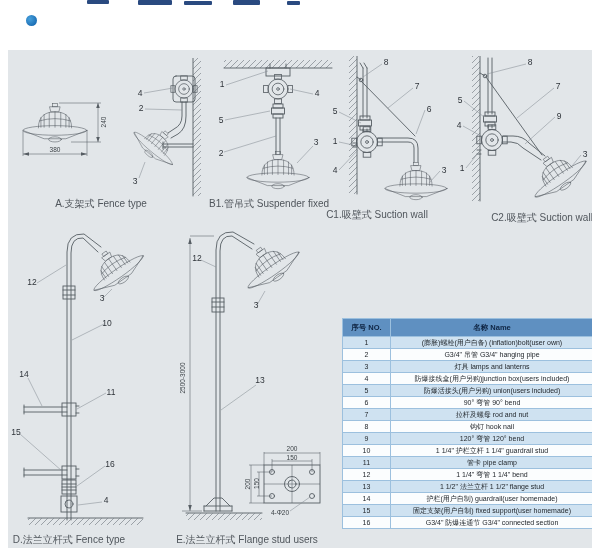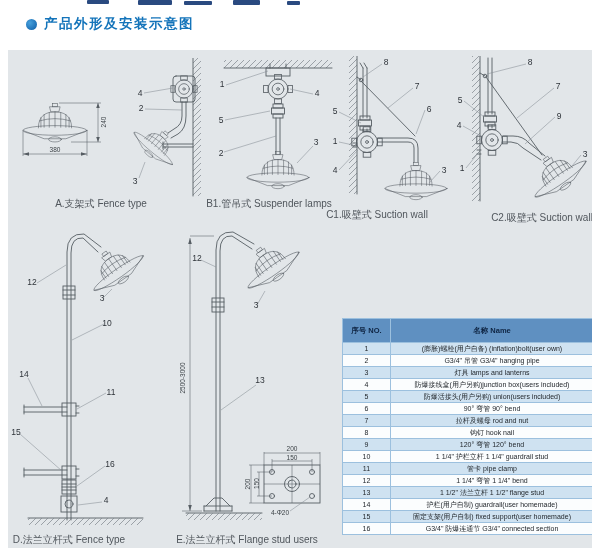--- a/index.html
+++ b/index.html
@@ -14,36 +14,35 @@
   svg .ln{stroke:#565d63;fill:none;stroke-width:.9;stroke-linecap:round}
   svg .lt{stroke:#565d63;fill:none;stroke-width:.55}
   svg .ld{stroke:#868e95;fill:none;stroke-width:.55}
   svg .ar{fill:#565d63;stroke:none}
   svg text{font-family:"Liberation Sans",sans-serif;font-size:8.5px;fill:#2f343a;stroke:none}
   svg text.dim{font-size:6.5px;fill:#3c4247}
   .tablewrap{position:absolute;left:334px;top:268px;width:252px}
   table{border-collapse:collapse;width:100%;table-layout:fixed}
   col.c1{width:48px}
   th,td{font-size:7px;text-align:center;white-space:nowrap;overflow:hidden;padding:0;height:11px;line-height:11px;border:1px solid #9cc0de;color:#23282d}
-  thead th{background:#5f90c1;color:#0e2442;font-size:7.5px;font-weight:bold;height:24px}
+  thead th{background:#5f90c1;color:#0e2442;font-size:7.5px;font-weight:bold;height:18px}
   tr.odd td{background:#cfe2f1}
   tr.even td{background:#fbfdfe}
 </style>
 </head>
 <body>
 
 <div class="frag" style="left:87px;top:0;width:22px;height:4px"></div>
 <div class="frag" style="left:138px;top:0;width:34px;height:5px"></div>
 <div class="frag" style="left:184px;top:1px;width:28px;height:4px"></div>
 <div class="frag" style="left:233px;top:0;width:27px;height:5px"></div>
 <div class="frag" style="left:287px;top:1px;width:13px;height:4px"></div>
 
 <div class="title-row">
   <span class="bullet"></span>
-  <span class="page-title">产品外形及安装示意图</span>
 </div>
 
 <svg width="0" height="0" style="position:absolute">
   <defs>
     <pattern id="hatch" width="6" height="6" patternUnits="userSpaceOnUse">
       <path d="M-1,7 L7,-1" stroke="#7d848b" stroke-width=".7" fill="none"></path>
     </pattern>
     <g id="lamp-sym">
       <rect class="ln" x="-4" y="-46" width="8" height="5"></rect>
       <path class="ln" d="M-8,-41 h16 l-2,8 h-12 z"></path>
@@ -215,21 +214,21 @@
     <path class="lt" d="M102,237 H87 M102,275 H87 M89,237 V275 M110,244 H95 M110,268 H95 M97,244 V268"></path>
     <text class="dim" x="130" y="223" text-anchor="middle">200</text>
     <text class="dim" x="130" y="231.5" text-anchor="middle">150</text>
     <text class="dim" x="86" y="258" text-anchor="middle" transform="rotate(-90 86 256)">200</text>
     <text class="dim" x="95" y="258" text-anchor="middle" transform="rotate(-90 94.5 256)">150</text>
     <path class="ld" d="M128,283 L148,269"></path>
     <text class="dim" x="118" y="287" text-anchor="middle">4-Φ20</text>
   </svg>
 
   <span class="cap" style="left:93px;top:147px">A.支架式 Fence type</span>
-  <span class="cap" style="left:261px;top:147px">B1.管吊式 Suspender lamps</span>
+  <span class="cap" style="left:261px;top:147px">B1.管吊式 Suspender fixed</span>
   <span class="cap" style="left:369px;top:158px">C1.吸壁式 Suction wall</span>
   <span class="cap" style="left:534px;top:161px">C2.吸壁式 Suction wall</span>
   <span class="cap" style="left:61px;top:483px">D.法兰立杆式 Fence type</span>
   <span class="cap" style="left:239px;top:483px">E.法兰立杆式 Flange stud users</span>
 
   <div class="tablewrap">
     <table>
       <colgroup>
           <col class="c1">
           <col>

